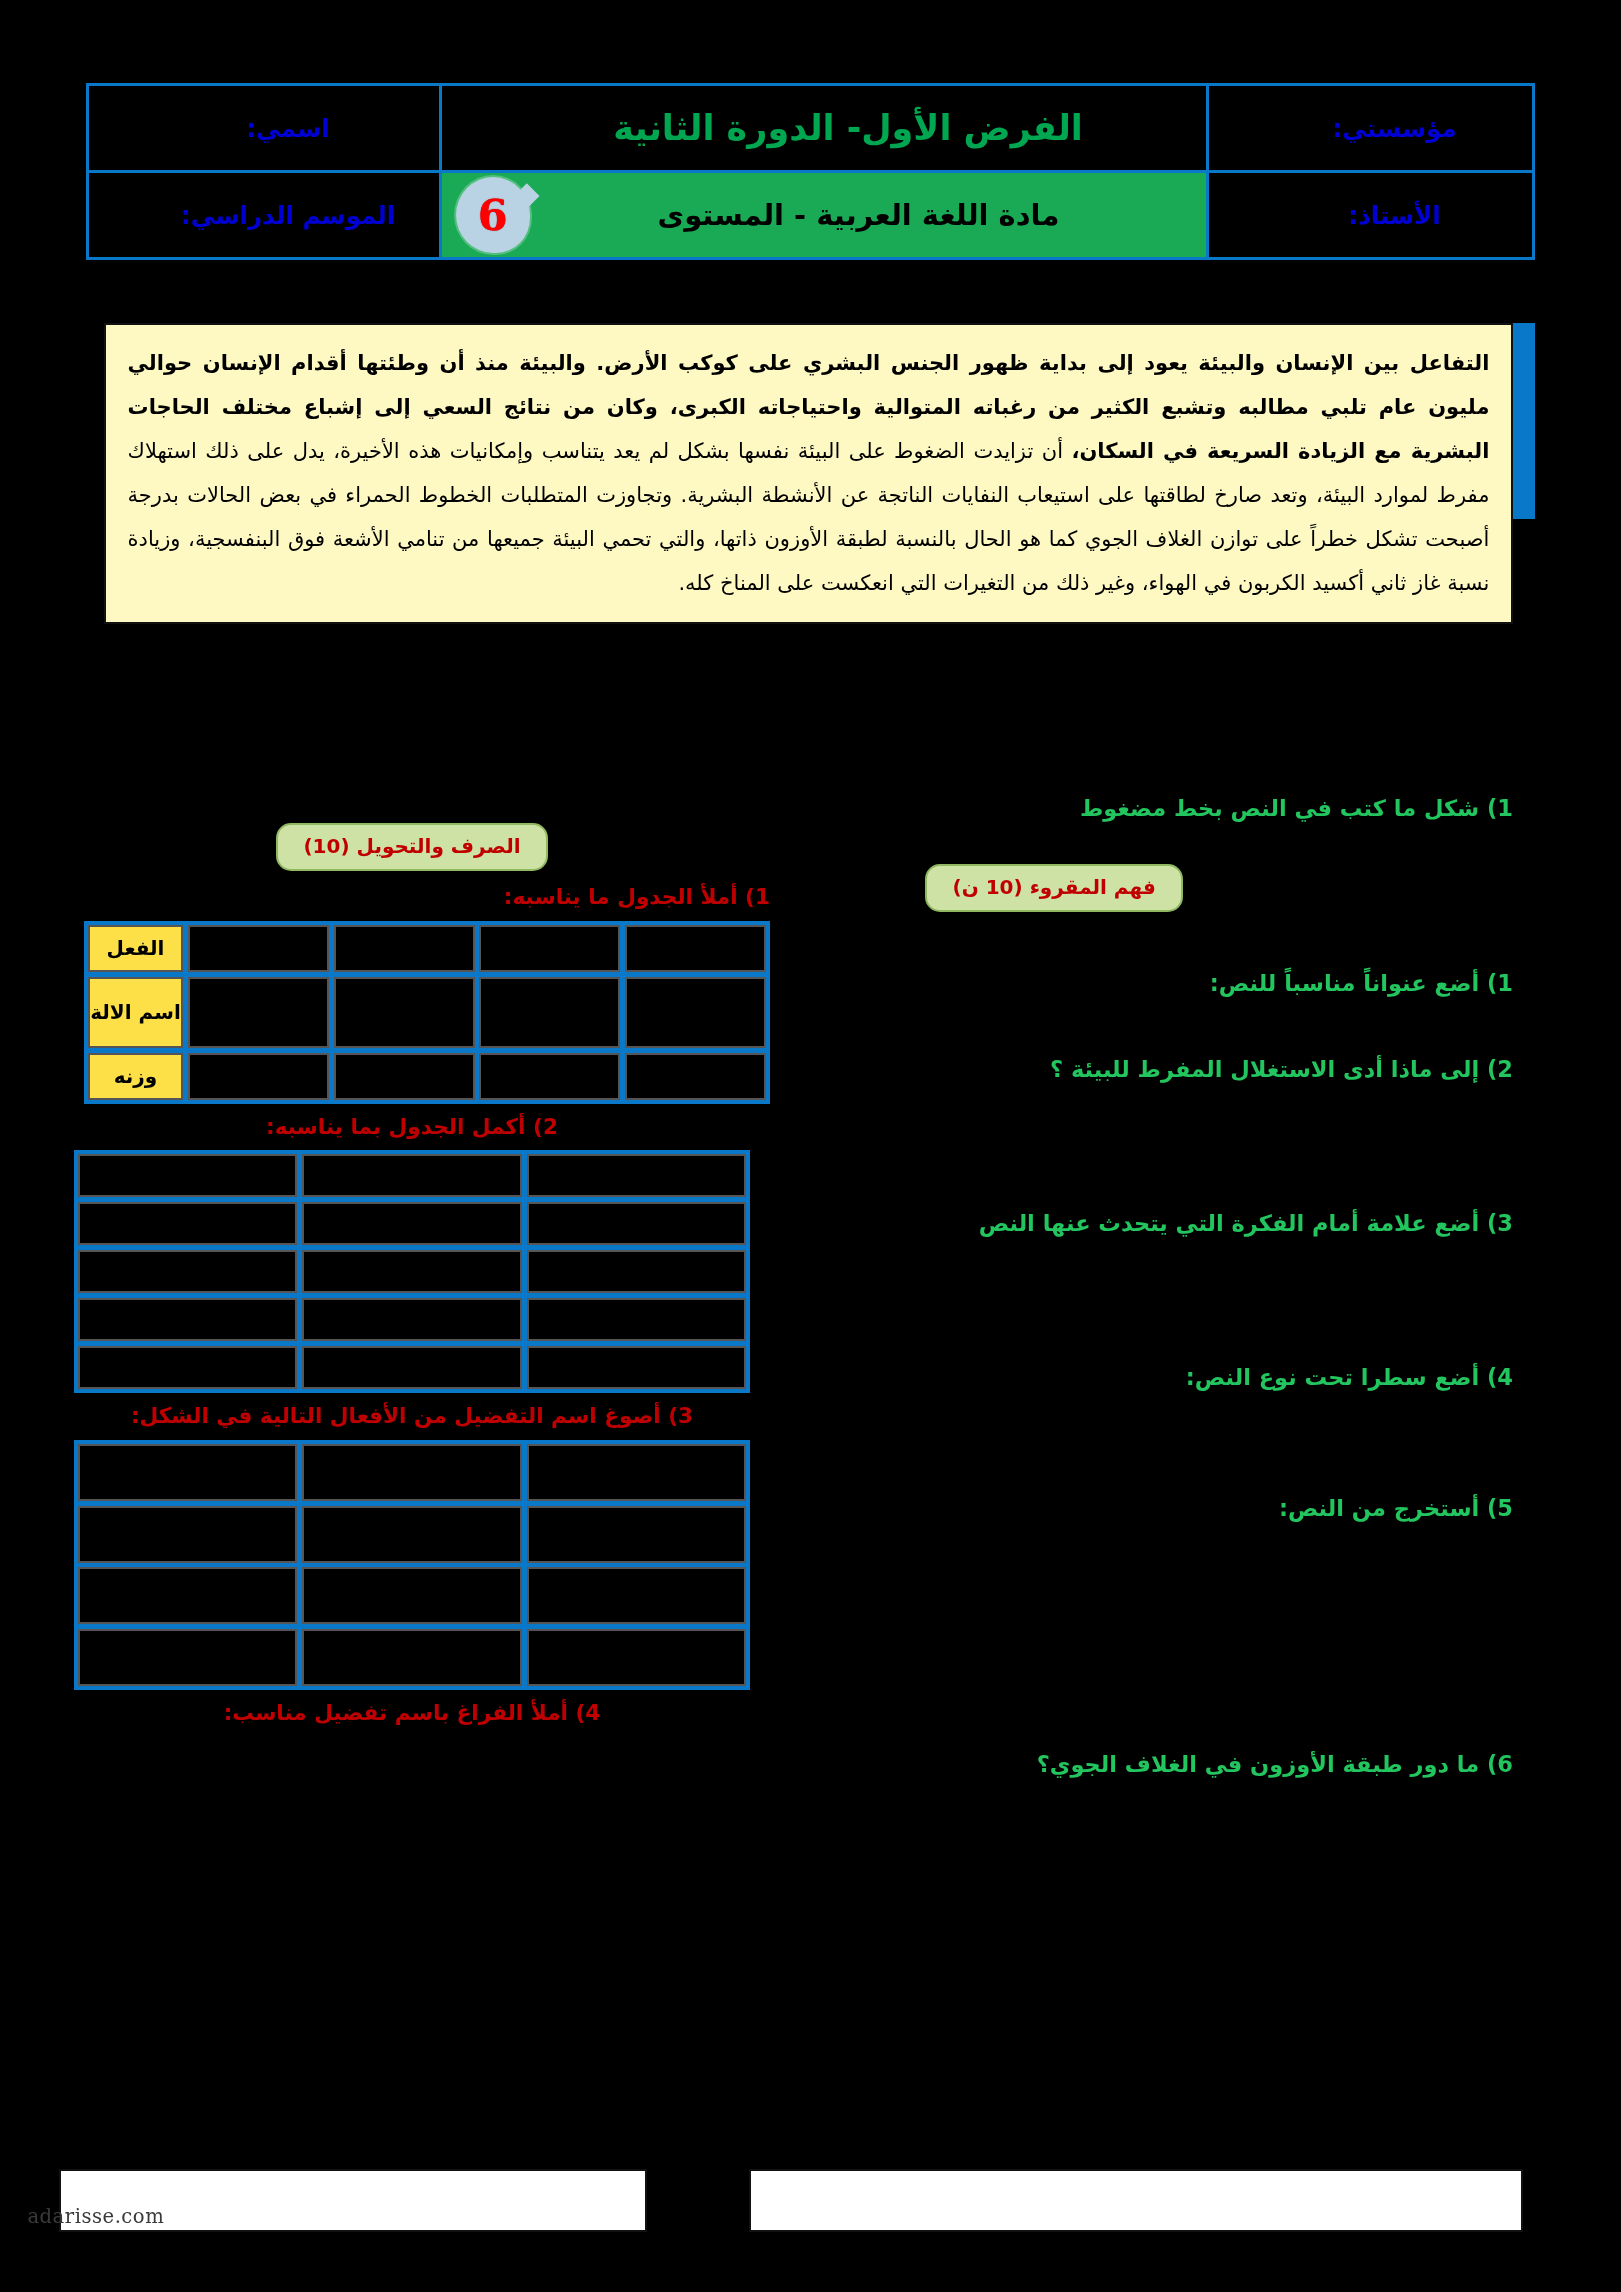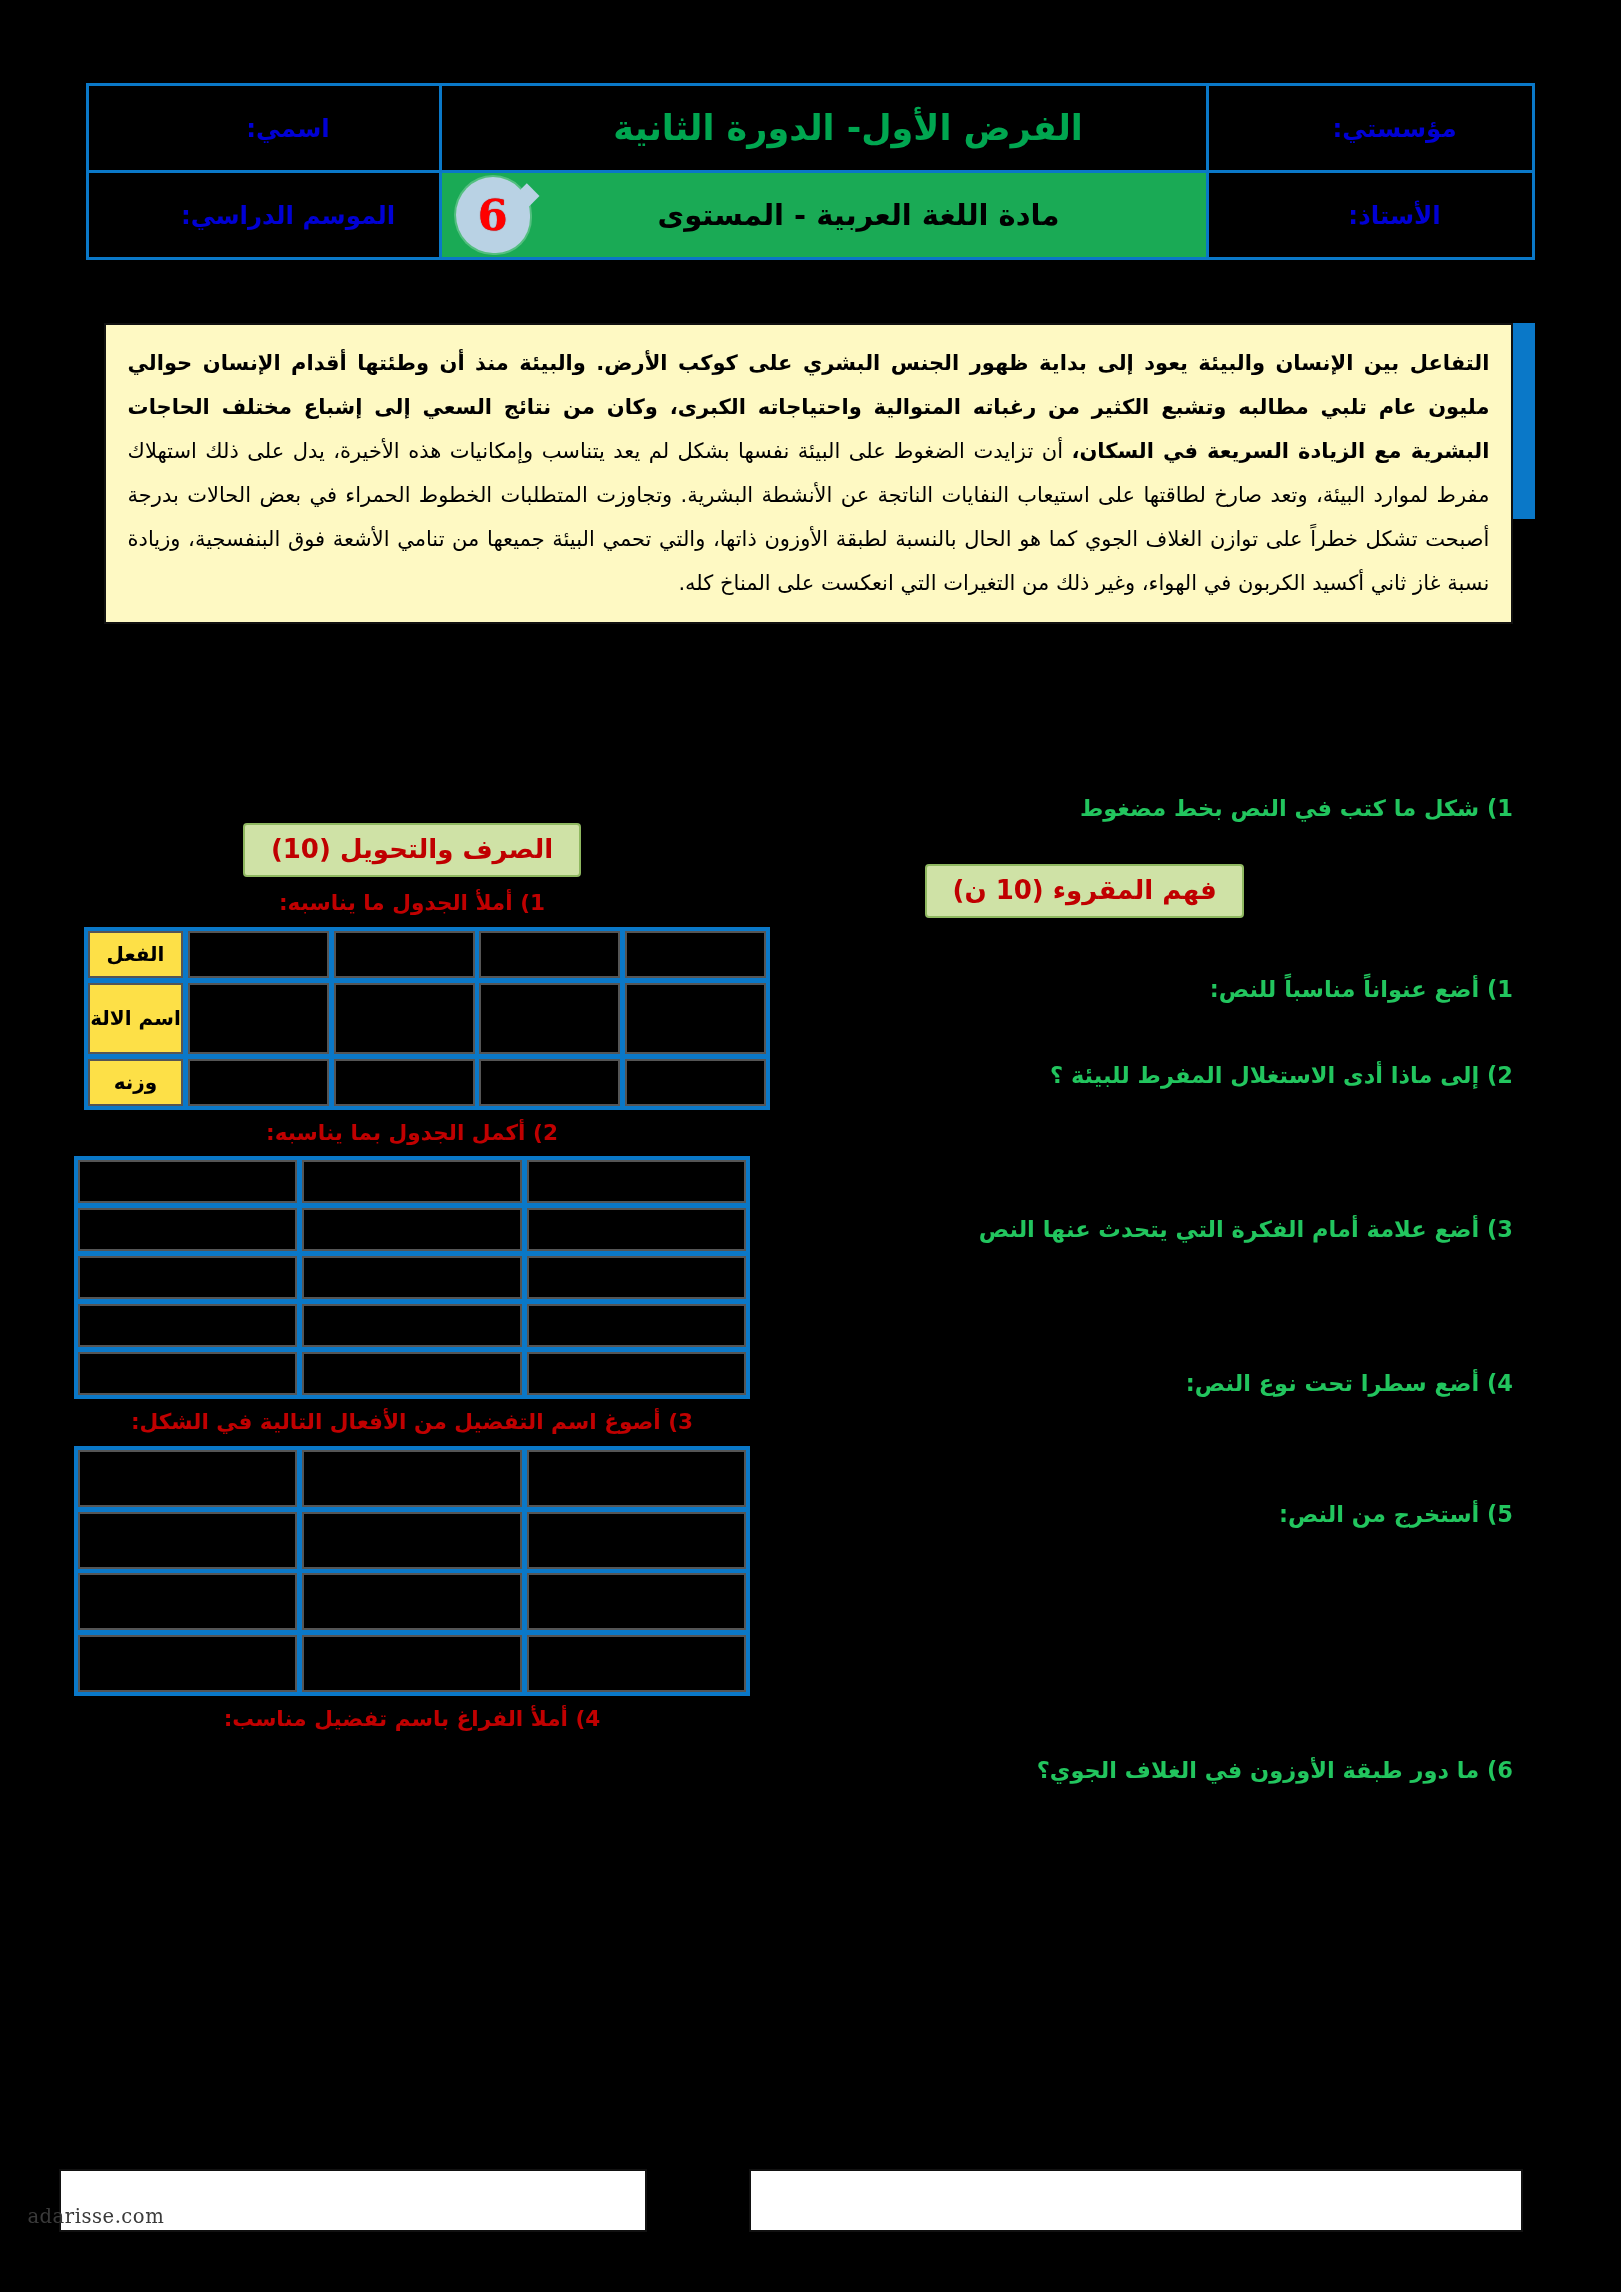--- a/index.html
+++ b/index.html
@@ -133,24 +133,24 @@
     position: absolute;
     top: 823px;
     left: 54px;
     width: 716px;
   }
 
   .section-pill {
     display: inline-block;
     background: #cfe2a6;
     border: 2px solid #8fb860;
-    border-radius: 4px;
+    border-radius: 15px;
     color: #c00000;
     font-weight: bold;
-    font-size: 26px;
+    font-size: 20px;
     padding: 8.8px 25.5px 10.8px 25.5px;
     box-shadow: 2px 2.9px 0 rgba(0,0,0,0.35);
   }
   .pill-row-right { text-align: left; margin-top: 41px; }
   .pill-row-left  { text-align: center; }
 
   .q {
     color: #22c55e;
     font-weight: bold;
     font-size: 22.5px;
@@ -308,21 +308,21 @@
   <div class="q q-right">6)   ما دور طبقة الأوزون في الغلاف الجوي؟</div>
 
 </div>
 
 <div class="col-left">
 
   <div class="pill-row-left">
     <span class="section-pill">الصرف والتحويل (10)</span>
   </div>
 
-  <div class="q-instr-left" style="margin-top:13.7px;">1) أملأ الجدول ما يناسبه:</div>
+  <div class="q-instr-left" style="margin-top:13.7px;text-align:right;">1) أملأ الجدول ما يناسبه:</div>
 
   <div class="gtable t1">
     <div class="grow r1">
       <div class="gcell"></div>
       <div class="gcell"></div>
       <div class="gcell"></div>
       <div class="gcell"></div>
       <div class="gcell hdr">الفعل</div>
     </div>
     <div class="grow r2">

